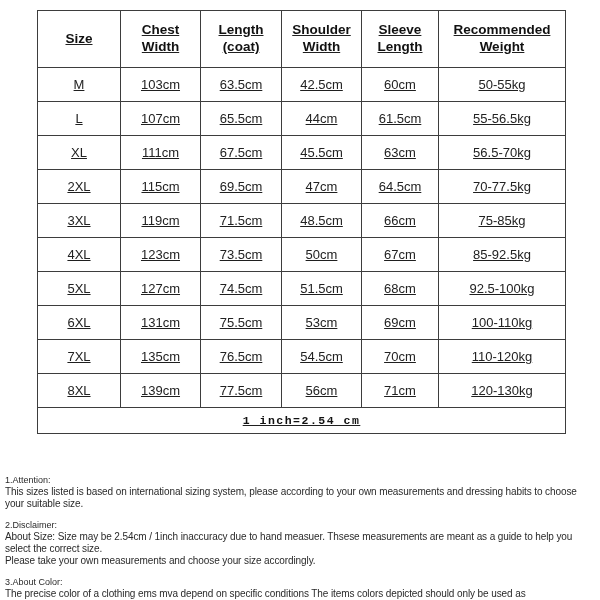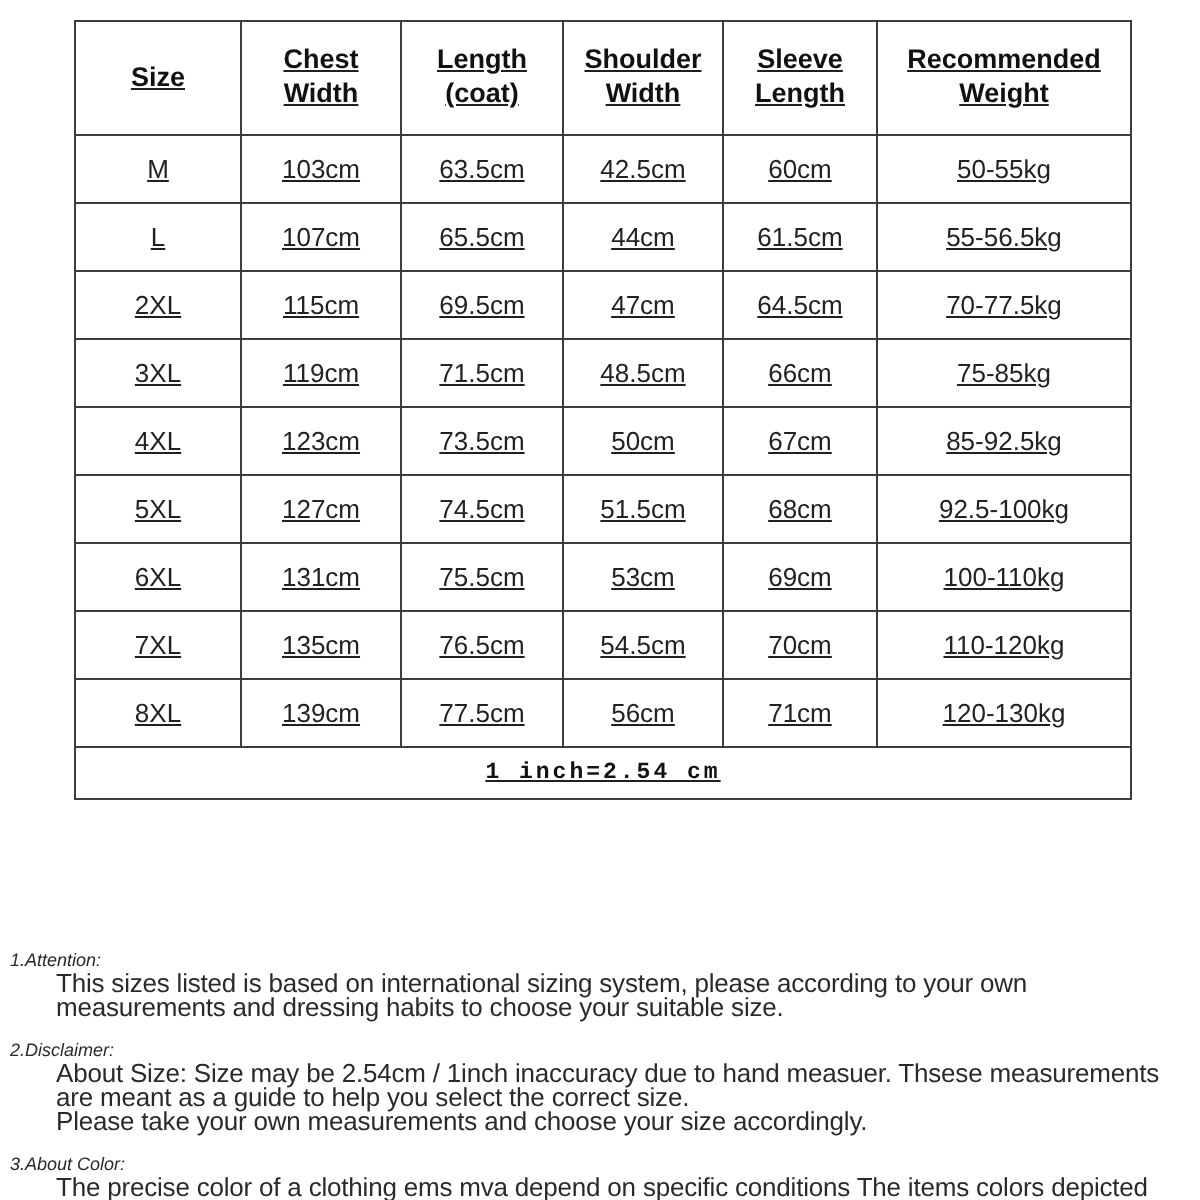--- a/index.html
+++ b/index.html
@@ -62,29 +62,27 @@
     width: 592px;
     color: #2a2a2a;
   }
   .note {
     margin-bottom: 9px;
   }
   .note-title {
     font-size: 9px;
     line-height: 12px;
     color: #2a2a2a;
-    font-style: italic;
   }
   .note-body {
-    font-size: 13px;
+    font-size: 10px;
     line-height: 12px;
     letter-spacing: -0.1px;
     white-space: pre-line;
     color: #2a2a2a;
-    margin-left: 23px;
   }
 </style>
 </head>
 <body>
 
 <div class="page">
 
   <table class="size-table">
     <colgroup>
       <col style="width:83px">
@@ -115,20 +113,28 @@
         </tr>
         <tr>
           <td>L</td>
           <td>107cm</td>
           <td>65.5cm</td>
           <td>44cm</td>
           <td>61.5cm</td>
           <td>55-56.5kg</td>
         </tr>
         <tr>
+          <td>XL</td>
+          <td>111cm</td>
+          <td>67.5cm</td>
+          <td>45.5cm</td>
+          <td>63cm</td>
+          <td>56.5-70kg</td>
+        </tr>
+        <tr>
           <td>2XL</td>
           <td>115cm</td>
           <td>69.5cm</td>
           <td>47cm</td>
           <td>64.5cm</td>
           <td>70-77.5kg</td>
         </tr>
         <tr>
           <td>3XL</td>
           <td>119cm</td>

